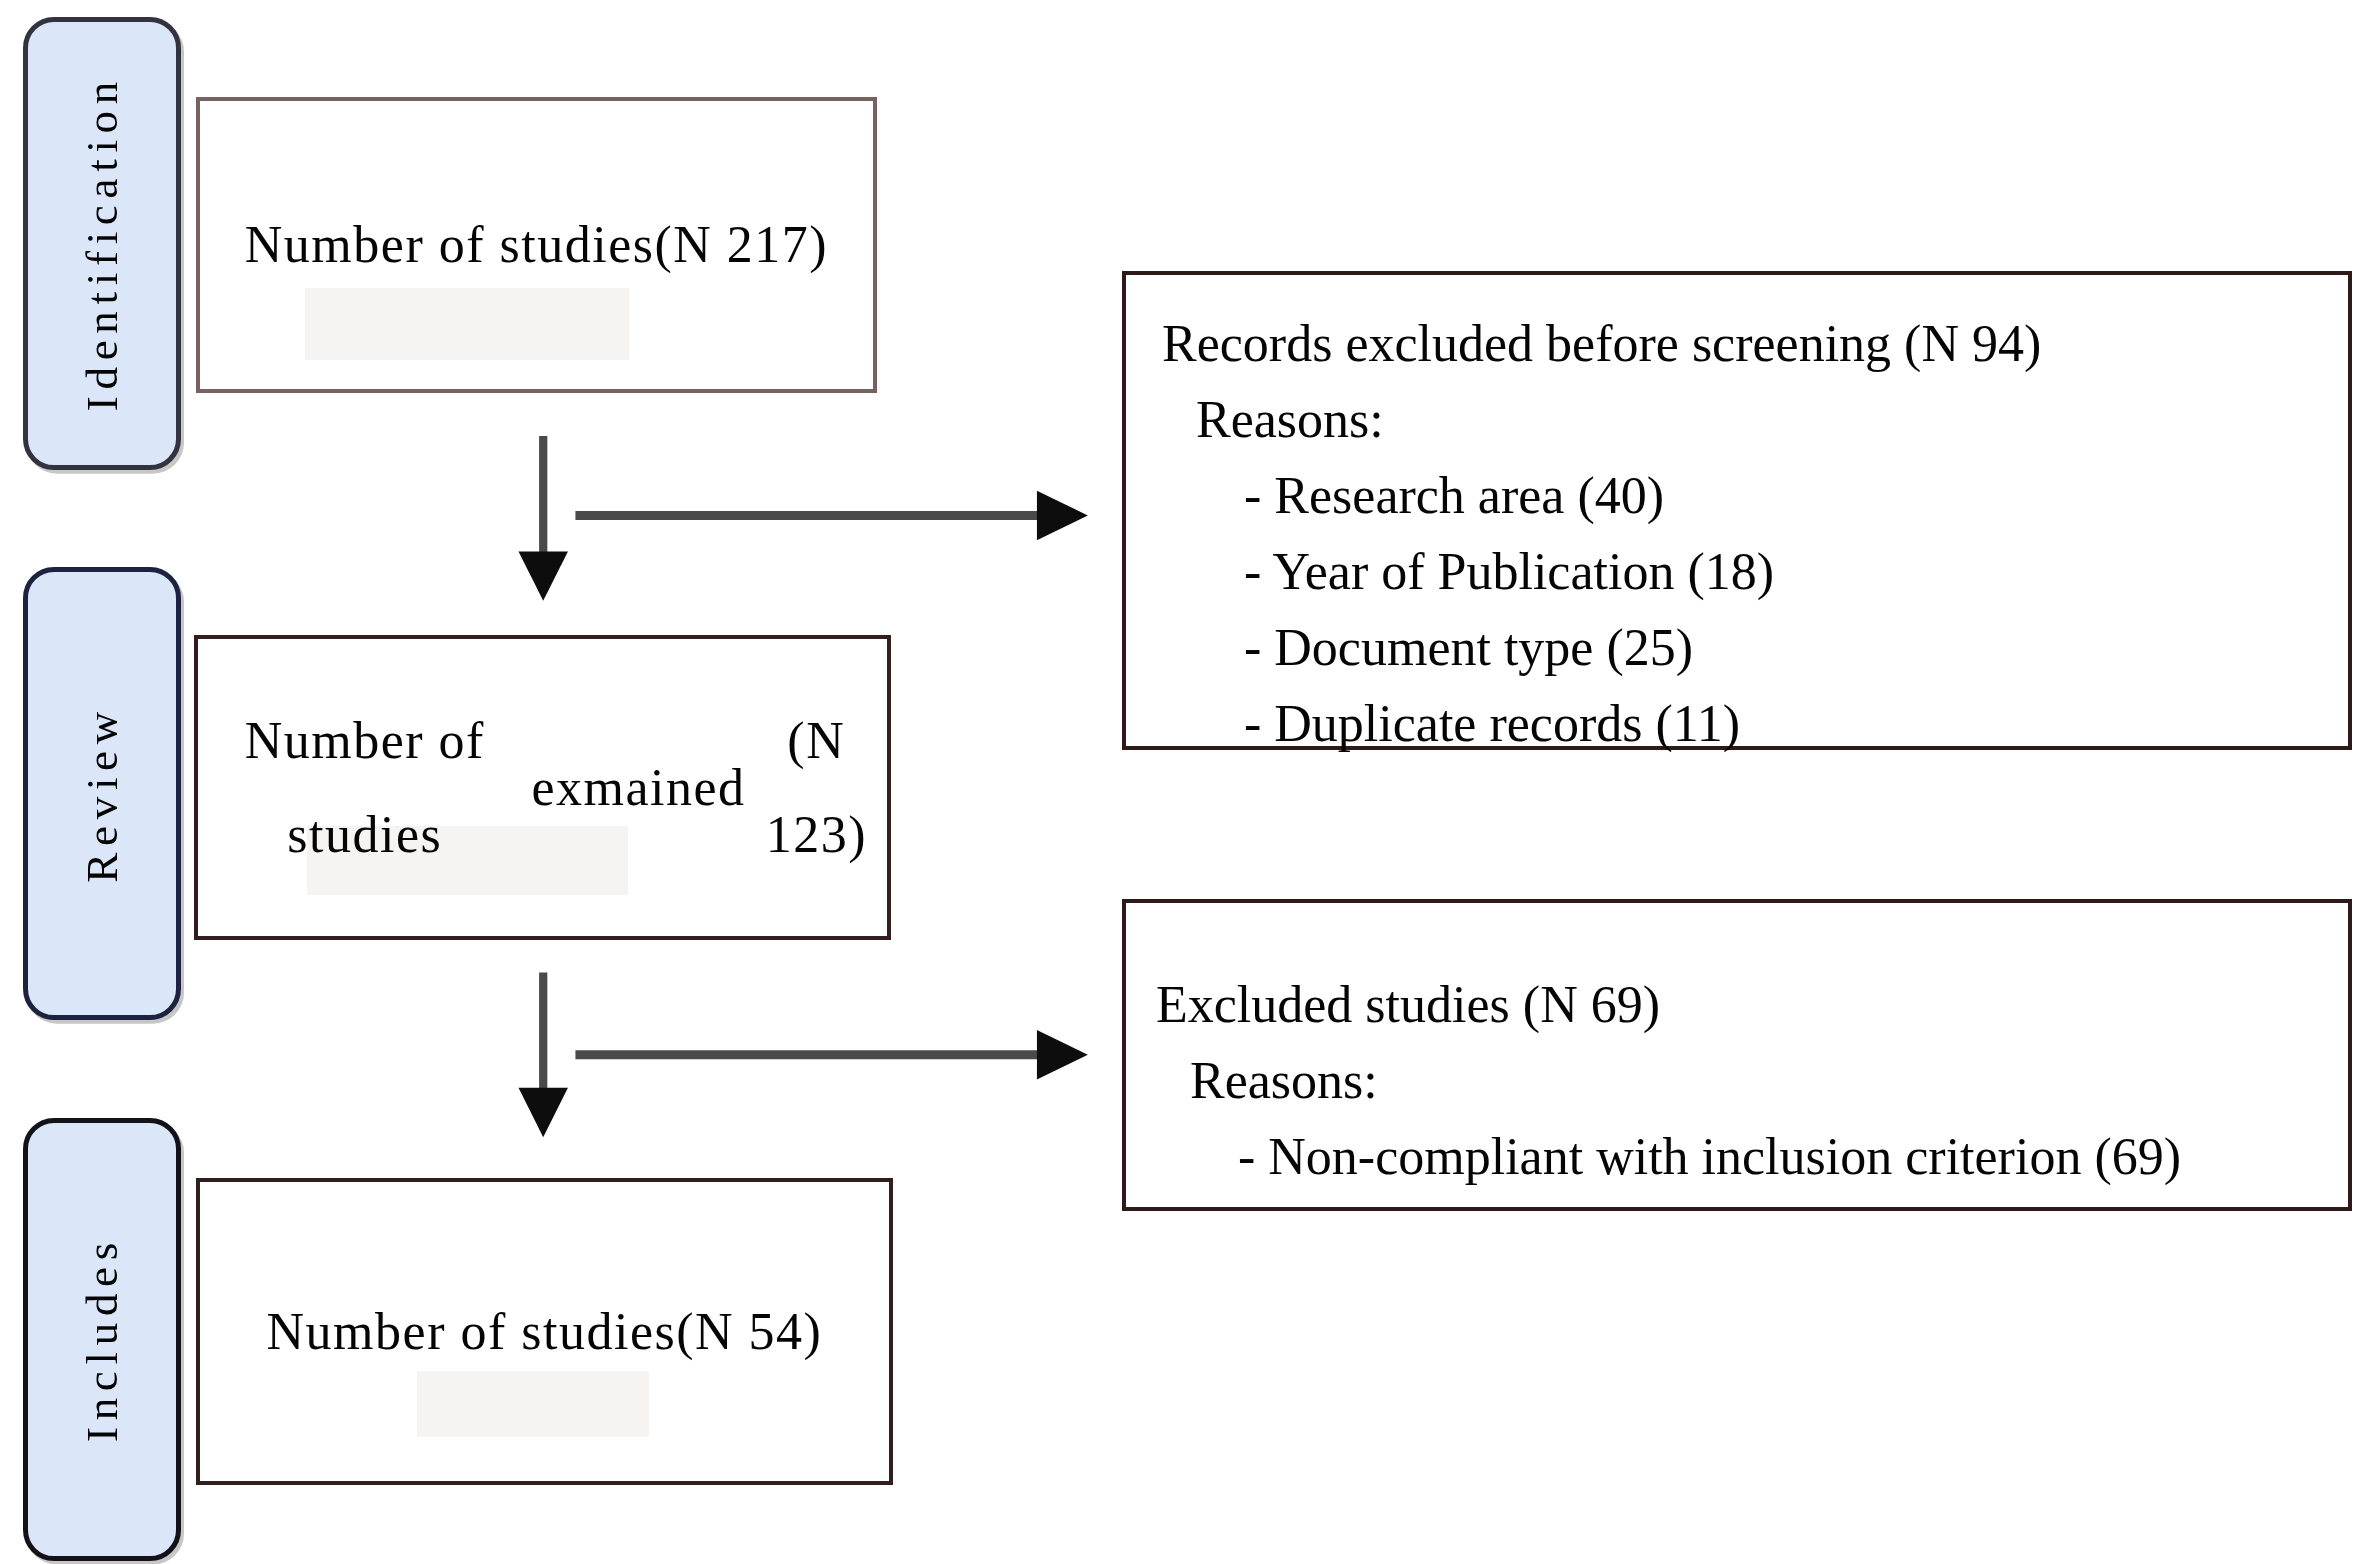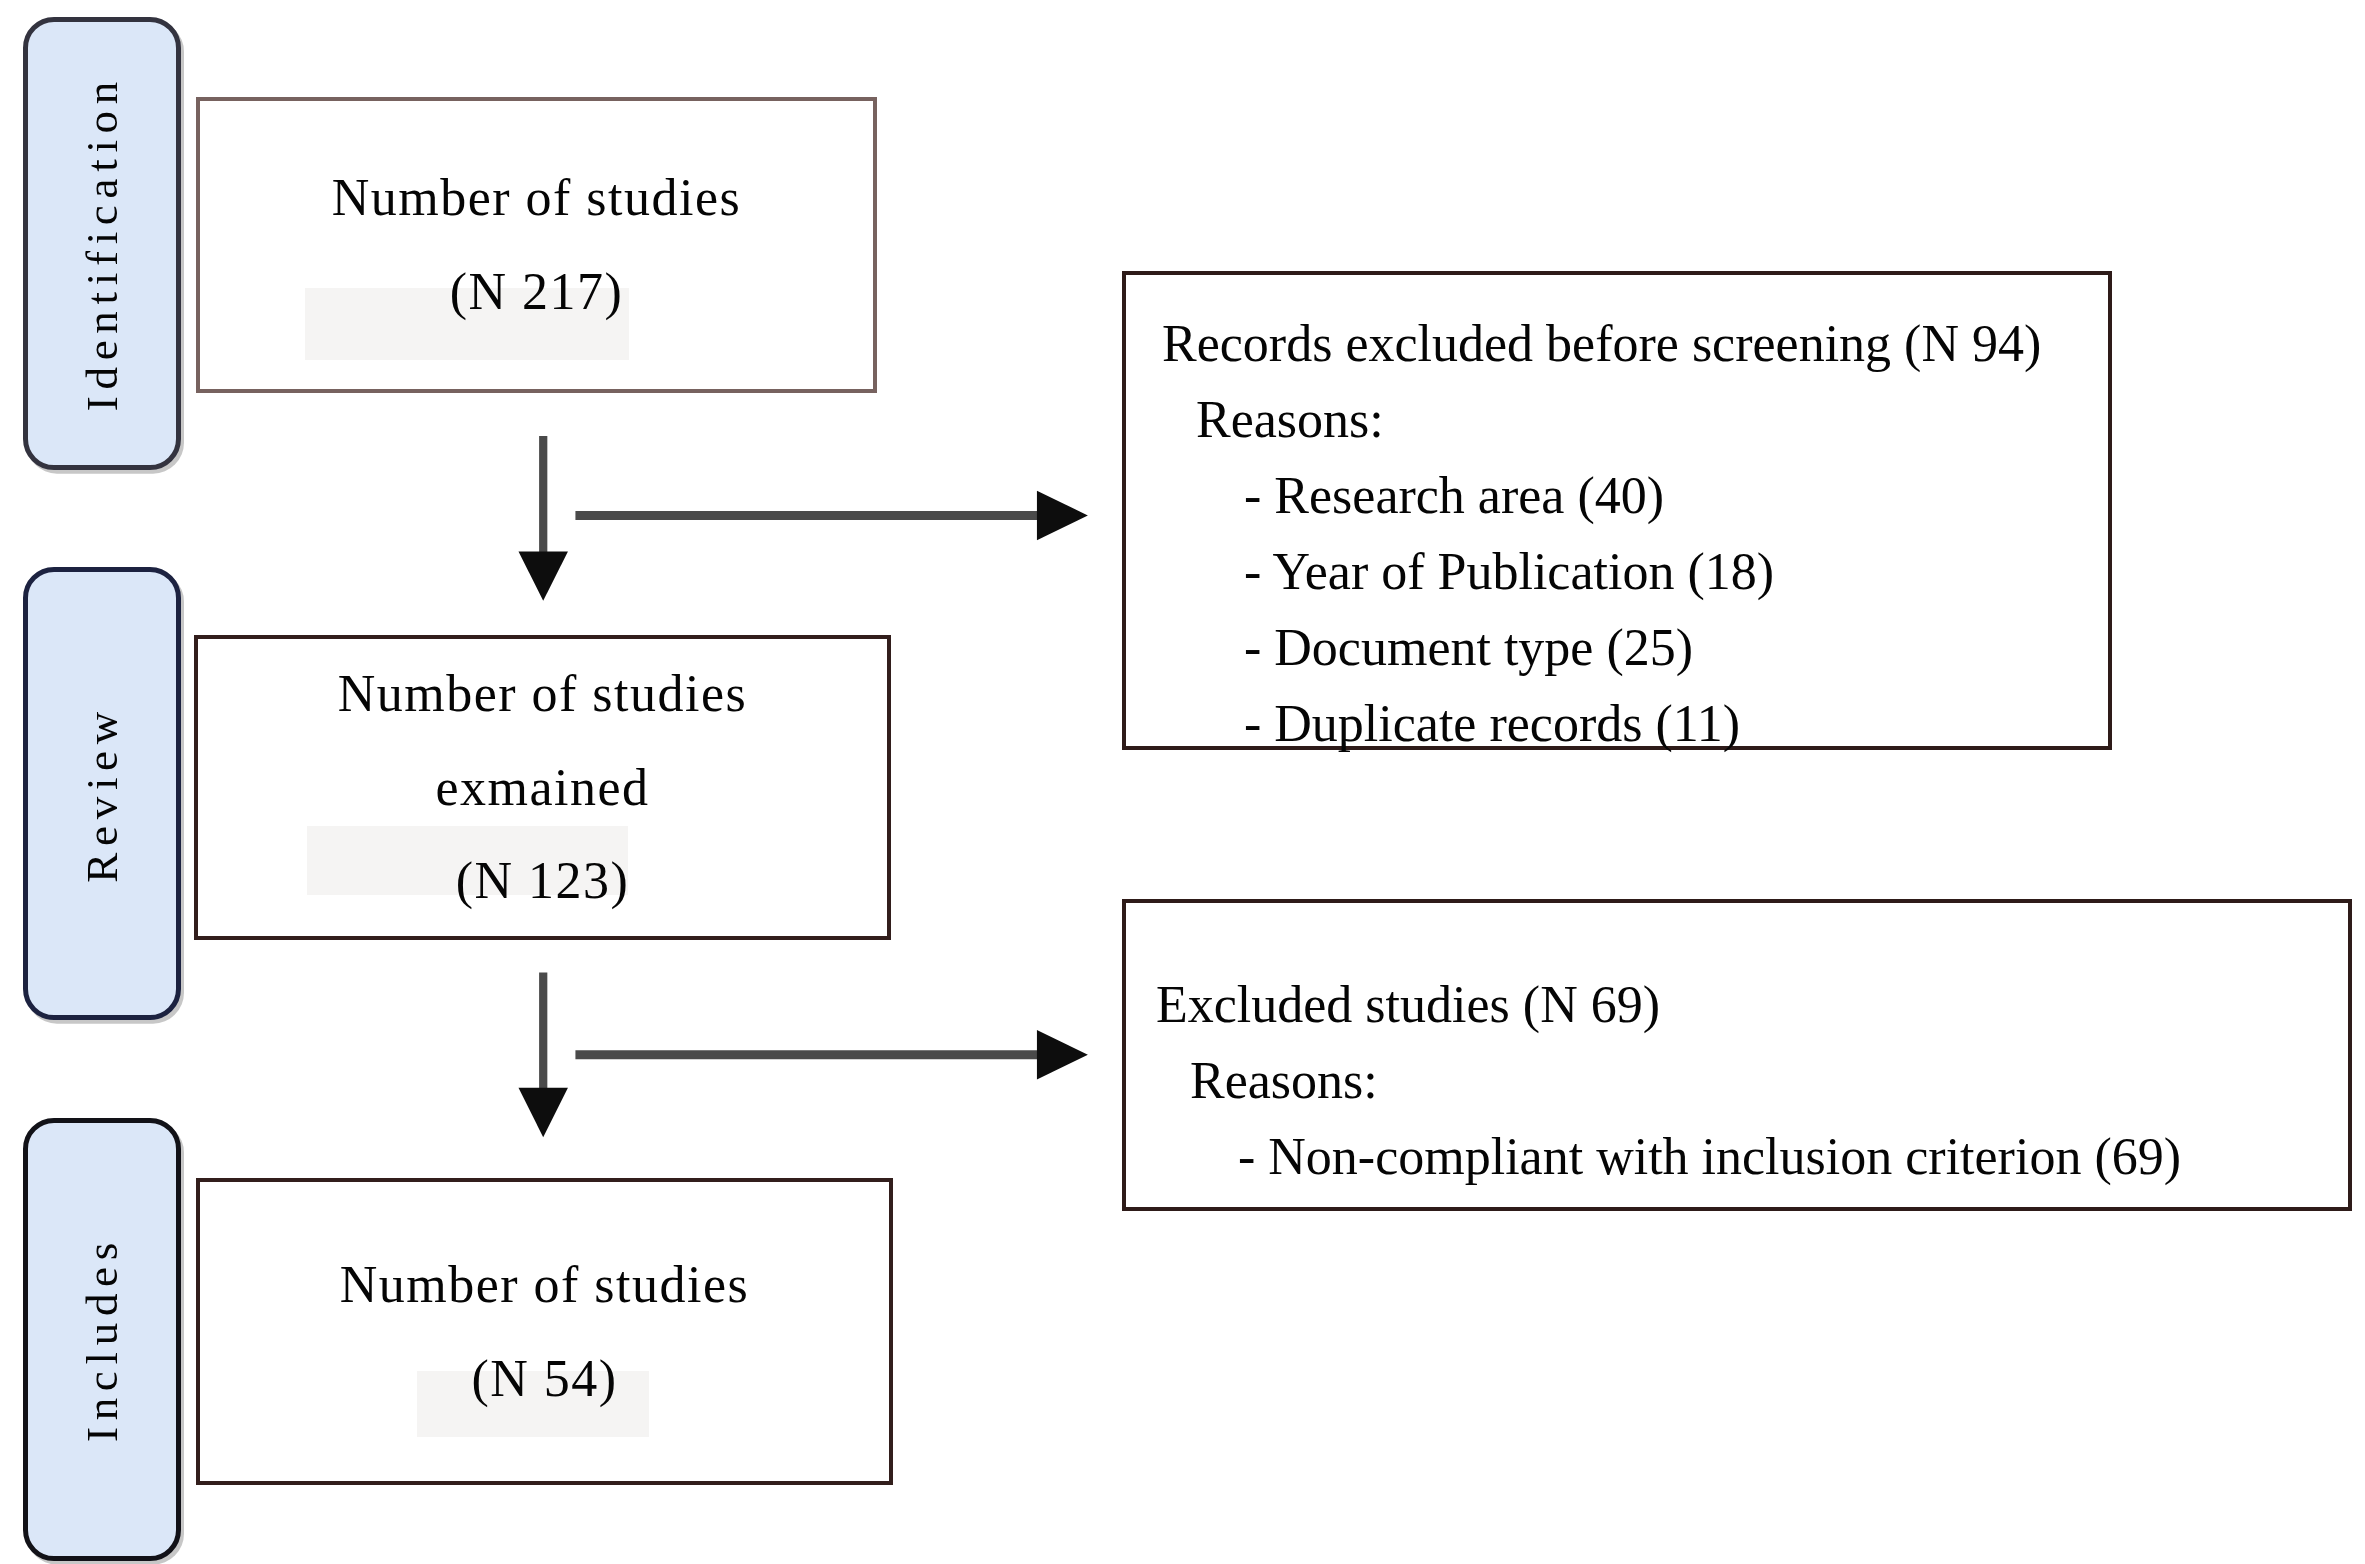--- a/index.html
+++ b/index.html
@@ -39,21 +39,21 @@
     font-size: 45px;
     letter-spacing: 6.7px;
     white-space: nowrap;
   }
 
   
   .fbox {
     position: absolute;
     background: #ffffff;
     display: flex;
-    flex-direction: column;
+    flex-direction: row;
     align-items: center;
     justify-content: center;
     text-align: center;
     font-size: 52px;
     line-height: 1.8;
     letter-spacing: 1.5px;
   }
   .fbox-1 { left: 196px; top: 97px;  width: 673px; height: 288px; border: 4.5px solid #77625f; }
   .fbox-2 { left: 194px; top: 635px;  width: 689px; height: 297px; border: 4.5px solid #321e1c; }
   .fbox-3 { left: 196px; top: 1178px; width: 689px; height: 299px; border: 4.5px solid #321e1c; }
@@ -69,21 +69,21 @@
 
   
   .sbox {
     position: absolute;
     background: #ffffff;
     border: 4.5px solid #2e1b19;
     font-size: 52px;
     line-height: 1.46;
     box-sizing: border-box;
   }
-  .sbox-1 { left: 1122px; top: 271px;  width: 990px; height: 479px; padding: 31px 15px 0 36px; }
+  .sbox-1 { left: 1122px; top: 271px;  width: 1230px; height: 479px; padding: 31px 15px 0 36px; }
   .sbox-2 { left: 1122px; top: 899px; width: 1230px; height: 312px; padding: 64px 15px 0 30px; }
   .sreasons { margin-left: 34px; }
   .sbullet  { margin-left: 82px; }
 
   
   .arrows {
     position: absolute;
     left: 0; top: 0;
     width: 2366px;
     height: 1565px;

